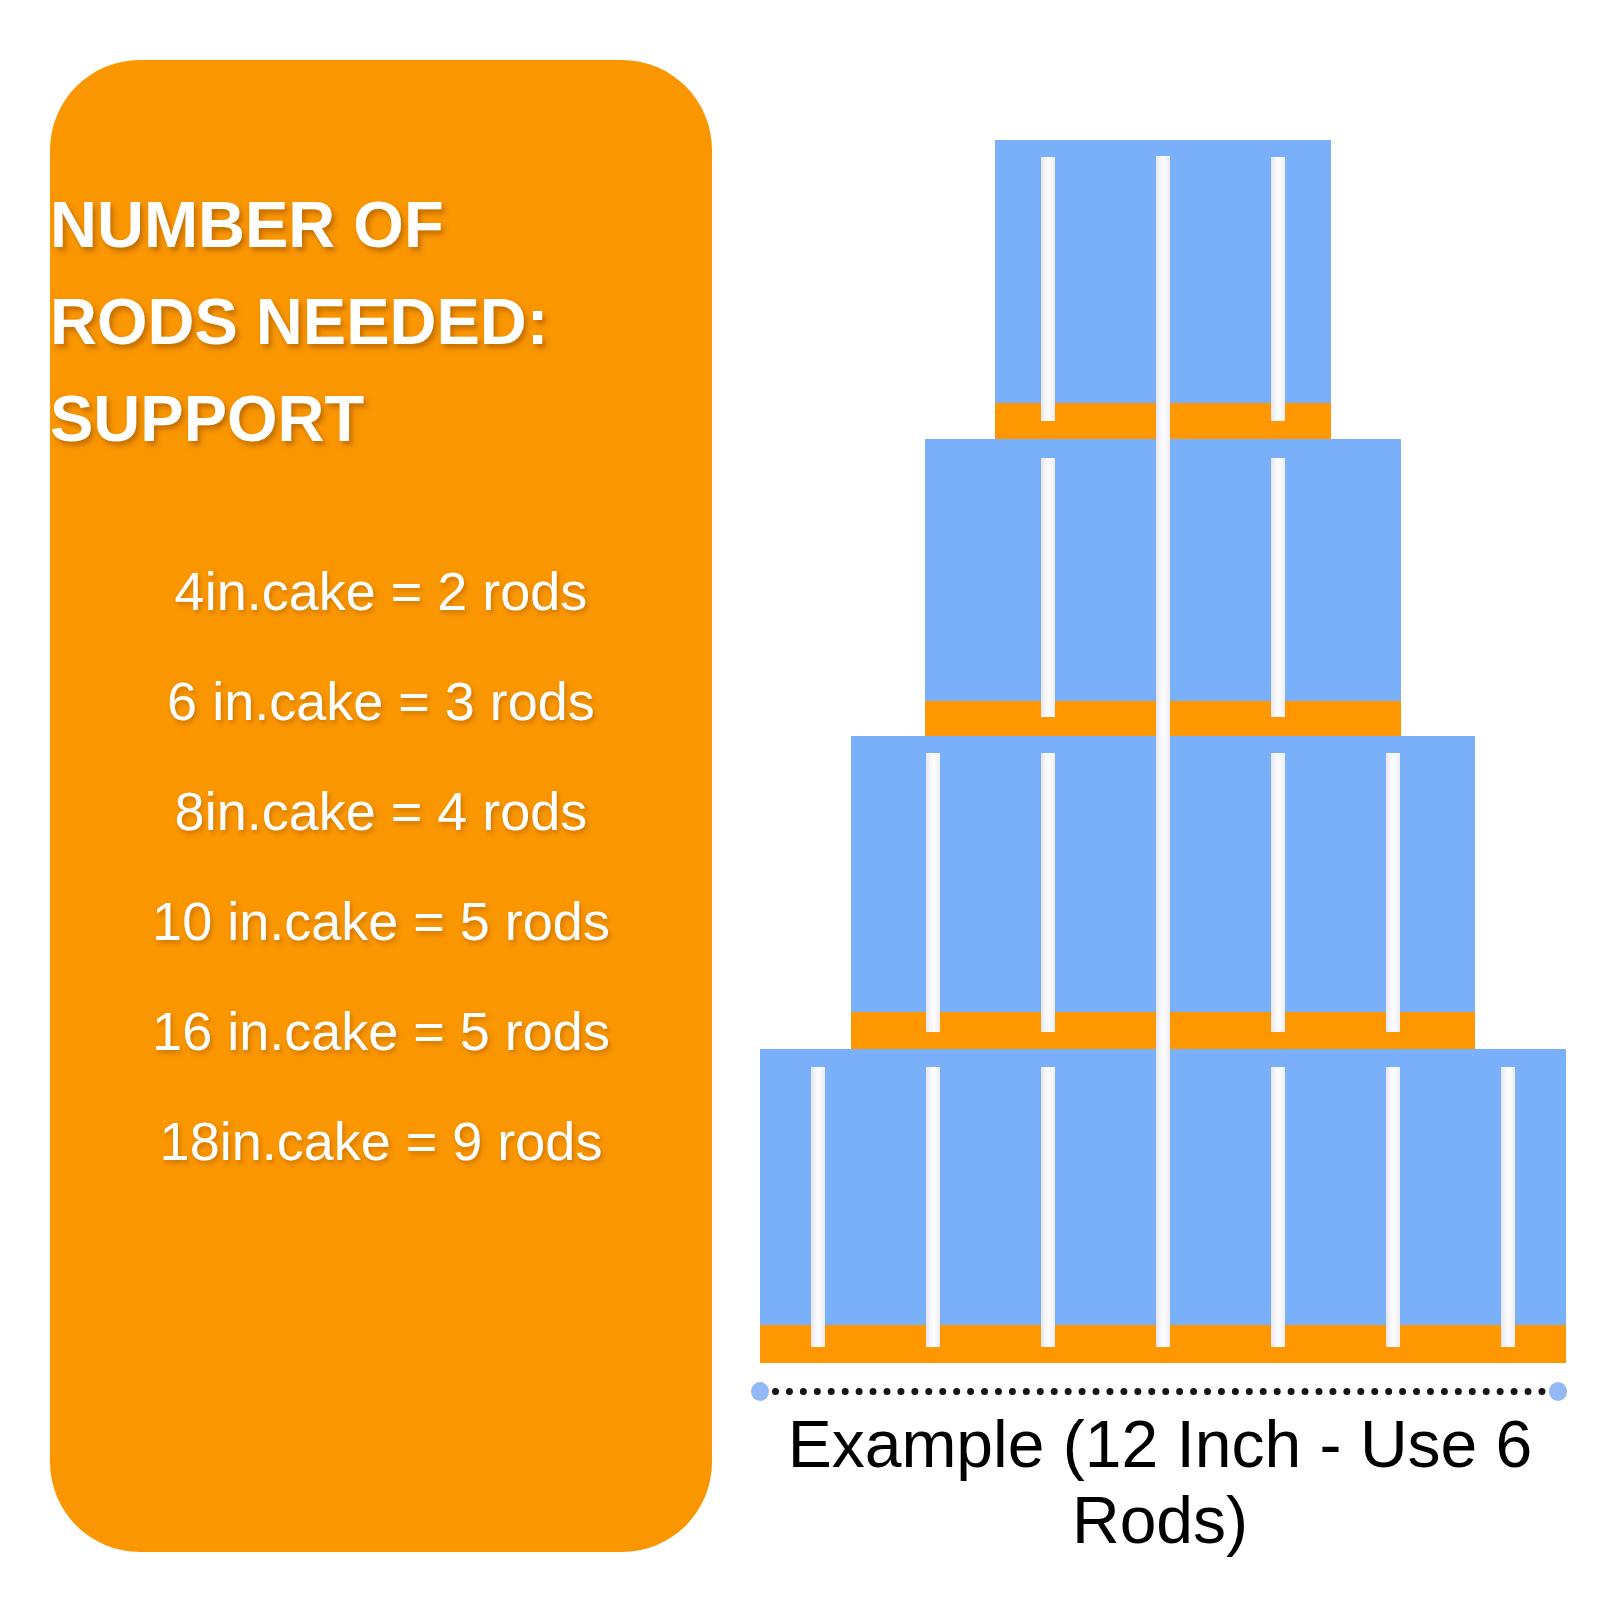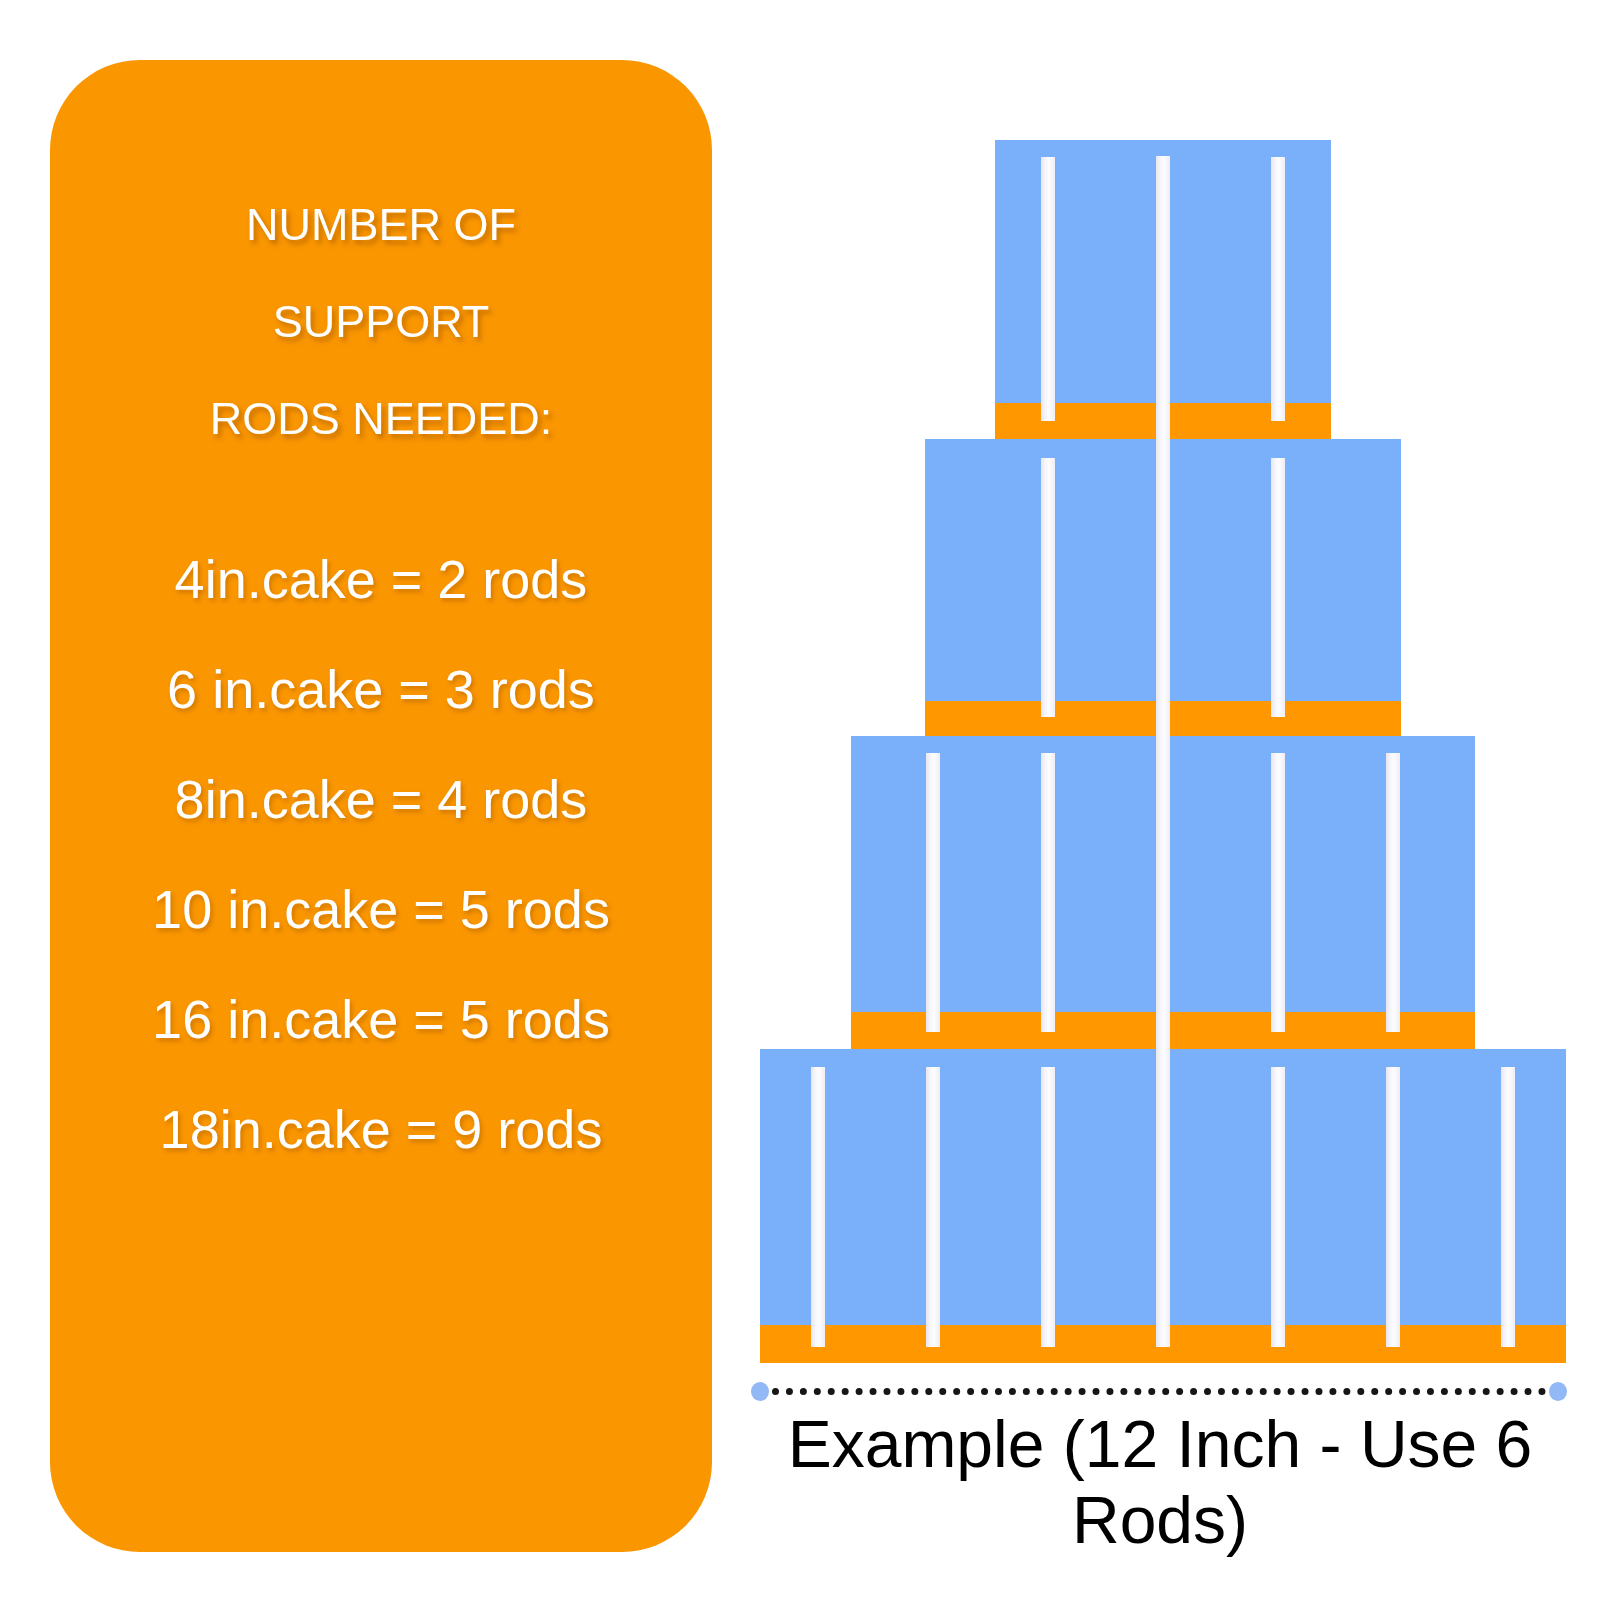--- a/index.html
+++ b/index.html
@@ -3,46 +3,46 @@
 <meta charset="utf-8">
 <style>
   html,body{margin:0;padding:0;background:#ffffff;}
   body{width:1600px;height:1600px;position:relative;overflow:hidden;
        font-family:"Liberation Sans", sans-serif;}
   .canvas{position:absolute;inset:0;}
 
   
   .panel{position:absolute;left:50px;top:60px;width:662px;height:1492px;
          border-radius:90px;background:var(--panel-bg);}
-  .title{position:absolute;top:116px;left:0;right:0;text-align:center;
-         font-weight:normal;font-size:45px;line-height:97px;color:var(--panel-text);
+  .title{position:absolute;top:116px;left:0;right:0;
+         font-weight:bold;font-size:65px;line-height:97px;color:var(--panel-text);
          text-shadow:3px 4px 5px rgba(146,74,0,.5);}
-  .list{position:absolute;top:460px;left:0;right:0;margin:4px;padding:0;
+  .list{position:absolute;top:460px;left:0;right:0;margin:16px;padding:0;
         list-style:none;text-align:center;font-size:54px;line-height:110px;
         color:var(--panel-text);text-shadow:2px 3px 4px rgba(146,74,0,.4);}
 
   
   .diagram{position:absolute;inset:0;}
   .rod{position:absolute;
        background:linear-gradient(90deg,#e7e5ef 0%,#f6f5fa 30%,#fdfdfe 55%,#efedf4 100%);}
   .dimline{position:absolute;height:0;border-top:7px dotted var(--line);}
   .dimdot{position:absolute;width:18px;height:19px;border-radius:50%;background:var(--dot);}
   .caption{position:absolute;left:730px;top:1406px;width:860px;text-align:center;
            font-size:66px;color:var(--caption-text);}
 </style>
 </head>
 <body>
 
 <div class="canvas">
 
   <section class="panel">
     <div class="title">
       <div>NUMBER OF</div>
+      <div>RODS NEEDED:</div>
       <div>SUPPORT</div>
-      <div>RODS NEEDED:</div>
     </div>
     <ul class="list">
       <li>4in.cake = 2 rods</li>
       <li>6 in.cake = 3 rods</li>
       <li>8in.cake = 4 rods</li>
       <li>10 in.cake = 5 rods</li>
       <li>16 in.cake = 5 rods</li>
       <li>18in.cake = 9 rods</li>
     </ul>
   </section>

